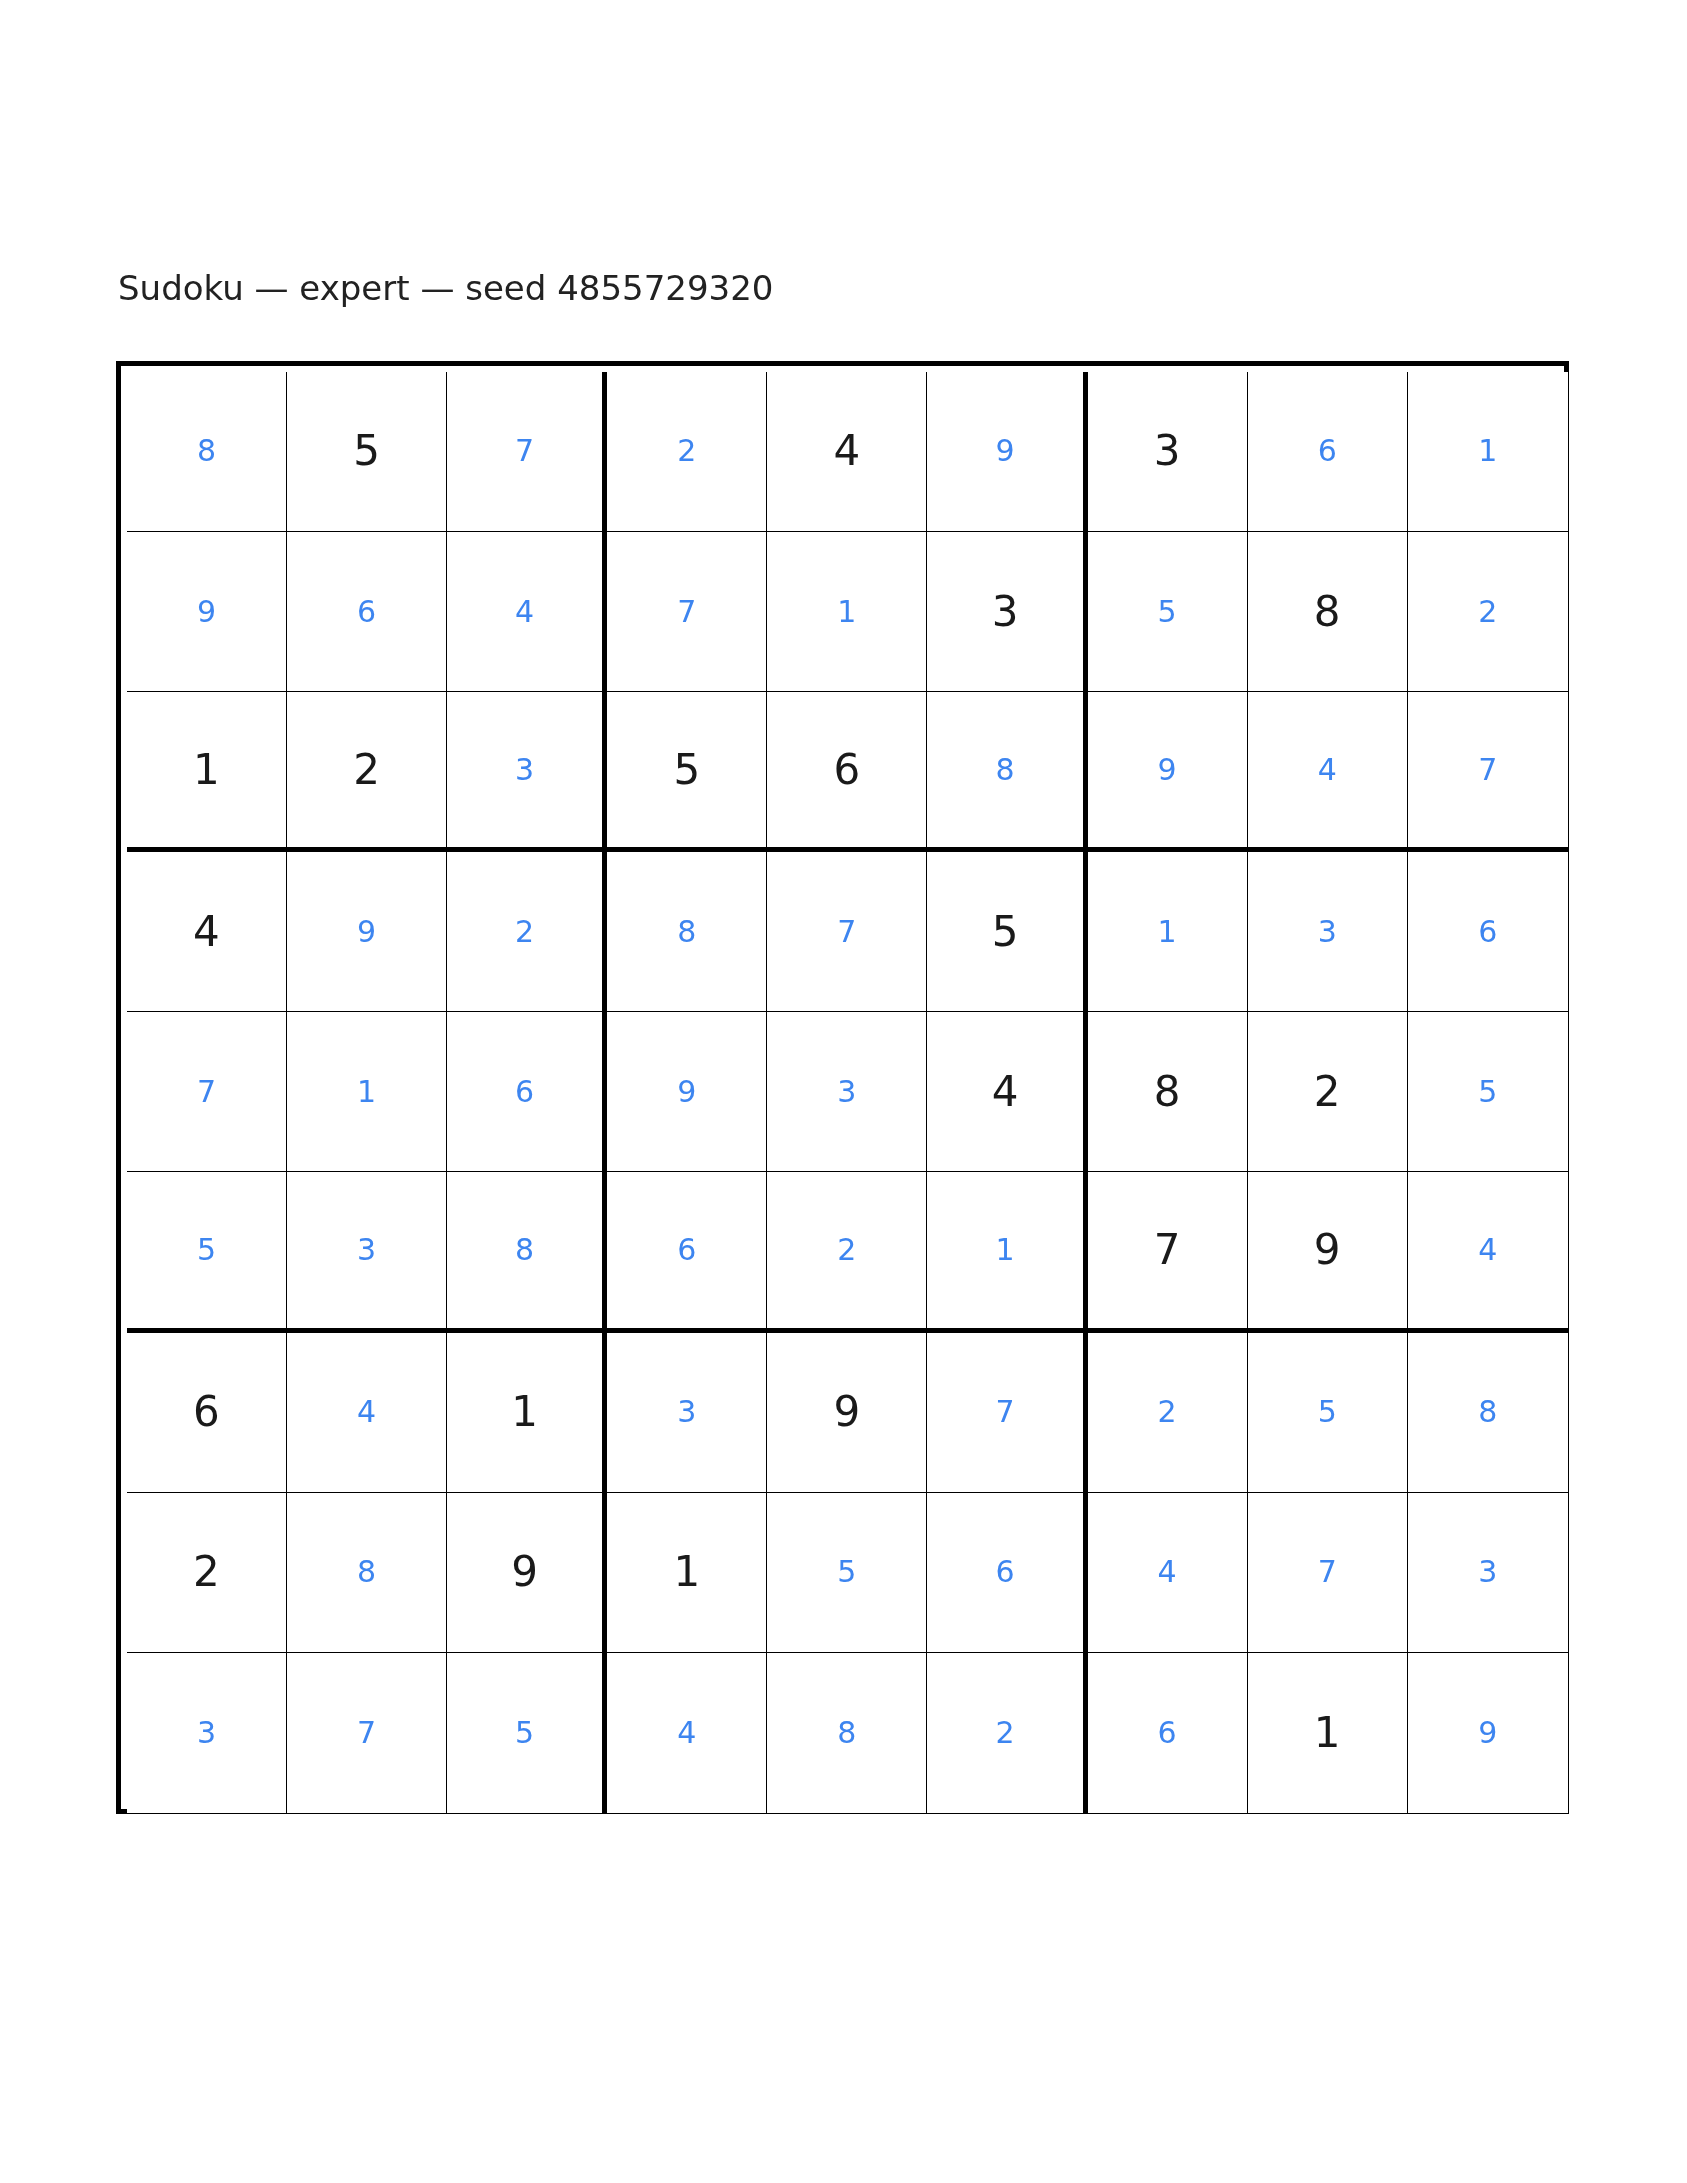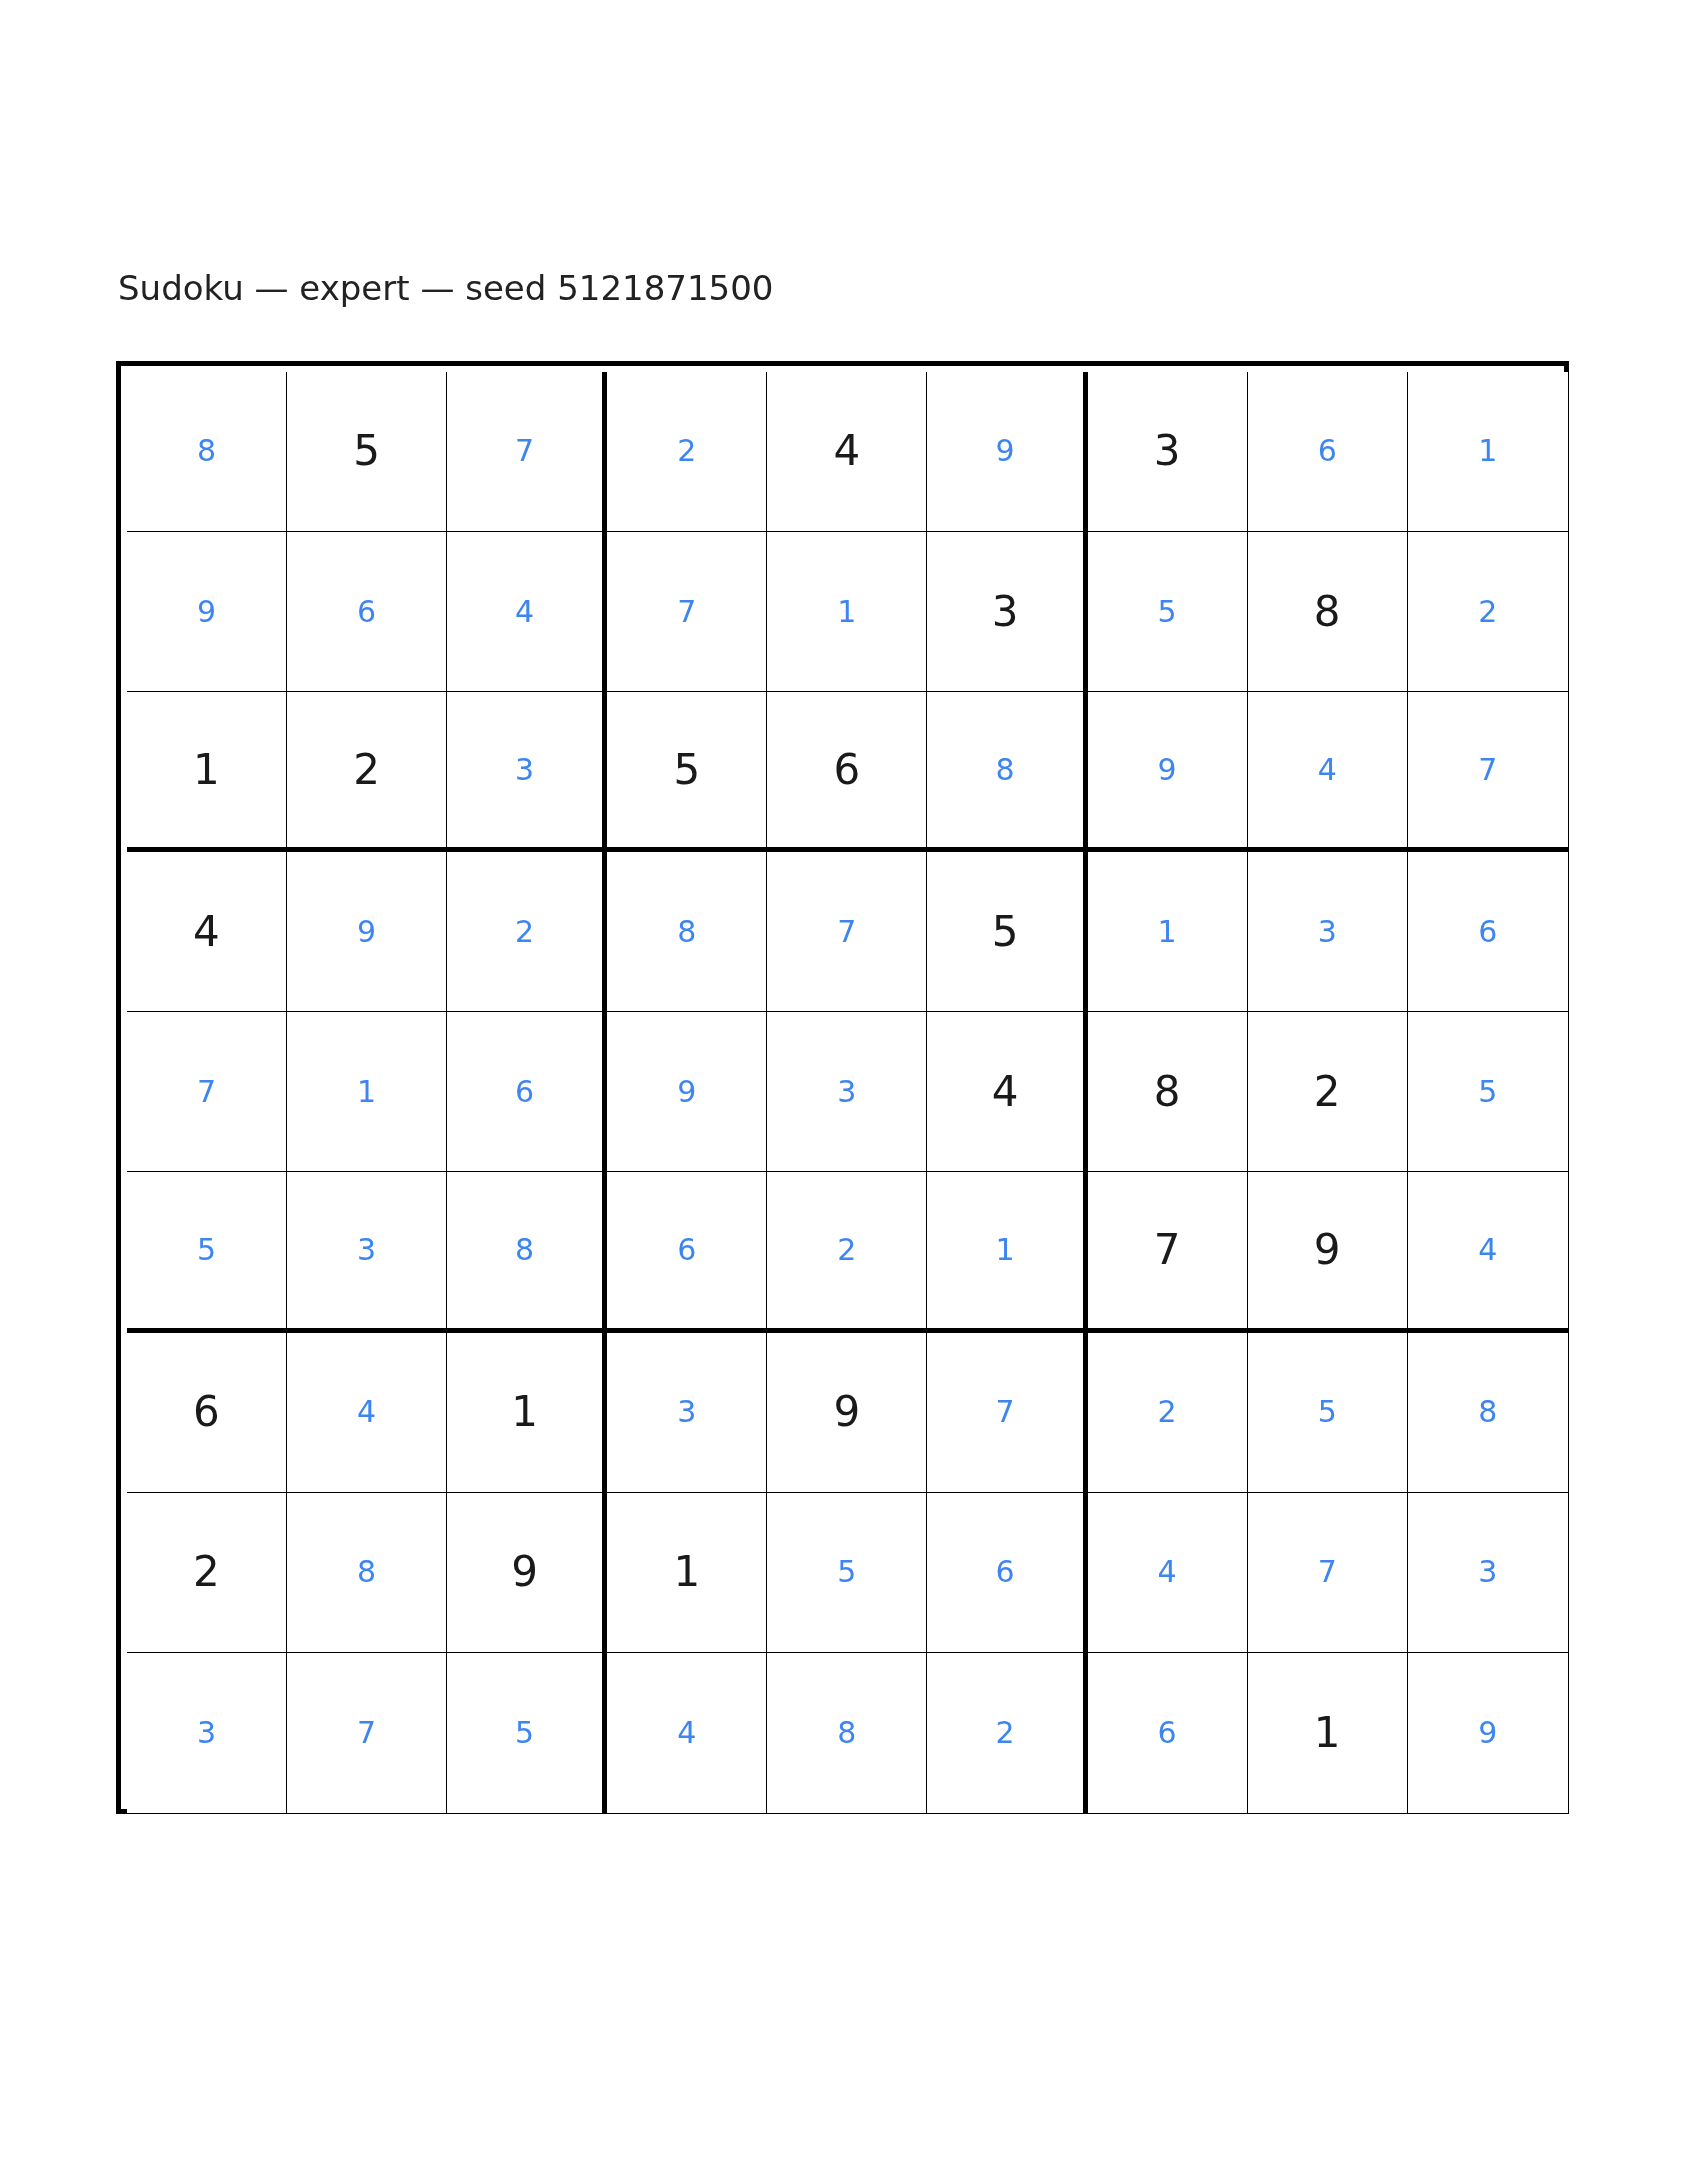--- a/index.html
+++ b/index.html
@@ -90,21 +90,21 @@
   .filled {
     color: #3d85f0;
     font-size: 30px;
   }
 </style>
 </head>
 <body>
 
 <div id="page">
 
-  <div id="title">Sudoku — expert — seed 5121871500</div>
+  <div id="title">Sudoku — expert — seed 4855729320</div>
 
   <div id="board-wrap">
     <div id="board">
       <div class="grid" id="grid">
           <div class="cell row-0 col-0">
             <span class="val filled">8</span>
           </div>
           <div class="cell row-0 col-1">
             <span class="val given">5</span>
           </div>

